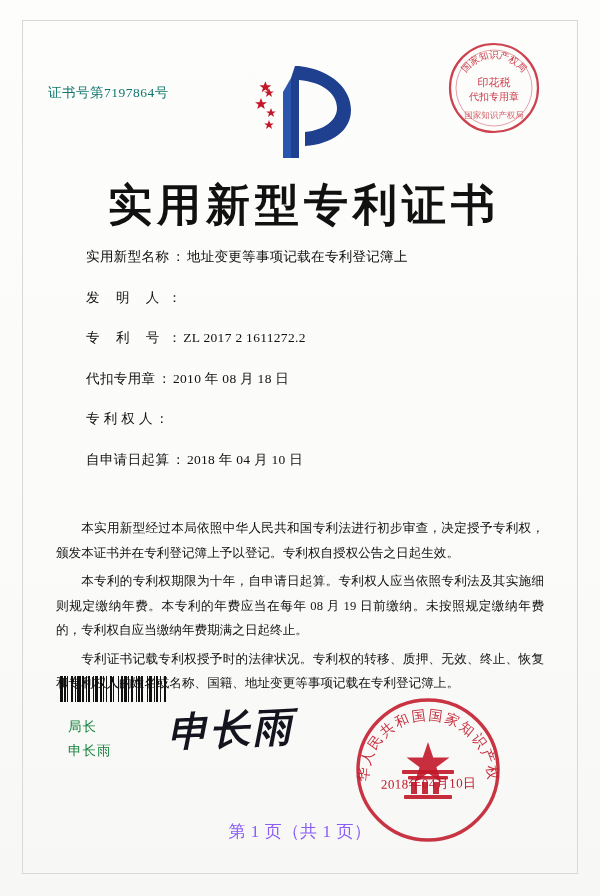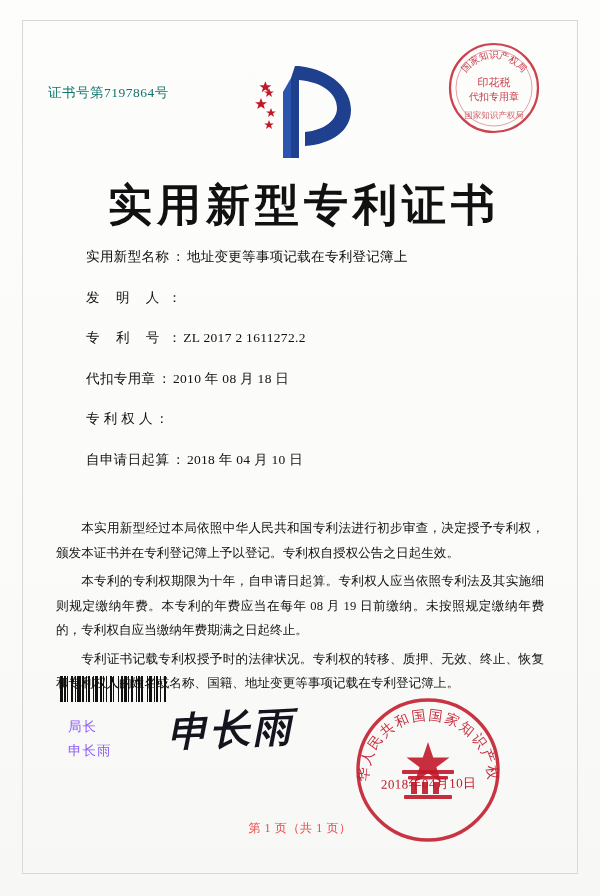--- a/index.html
+++ b/index.html
@@ -139,21 +139,21 @@
     background: #101010;
     height: 100%;
   }
 
   
   .sig-block {
     position: absolute;
     left: 68px;
     top: 715px;
     font-size: 13.5px;
-    color: #8b5cf6;
+    color: #15803d;
     line-height: 1.75;
   }
   .sig-line { letter-spacing: 1px; }
 
   .handwriting {
     position: absolute;
     left: 168px;
     top: 702px;
     font-size: 40px;
     color: #14141e;
@@ -185,22 +185,22 @@
     white-space: nowrap;
   }
 
   
   .footer {
     position: absolute;
     left: 0;
     right: 0;
     top: 820px;
     text-align: center;
-    font-size: 12px;
-    color: #ef4444;
+    font-size: 17px;
+    color: #8b5cf6;
     letter-spacing: 0.6px;
   }
 </style>
 </head>
 <body>
 
 <div class="page">
   <div class="paper-tint"></div>
   <div class="border-frame"></div>
 

